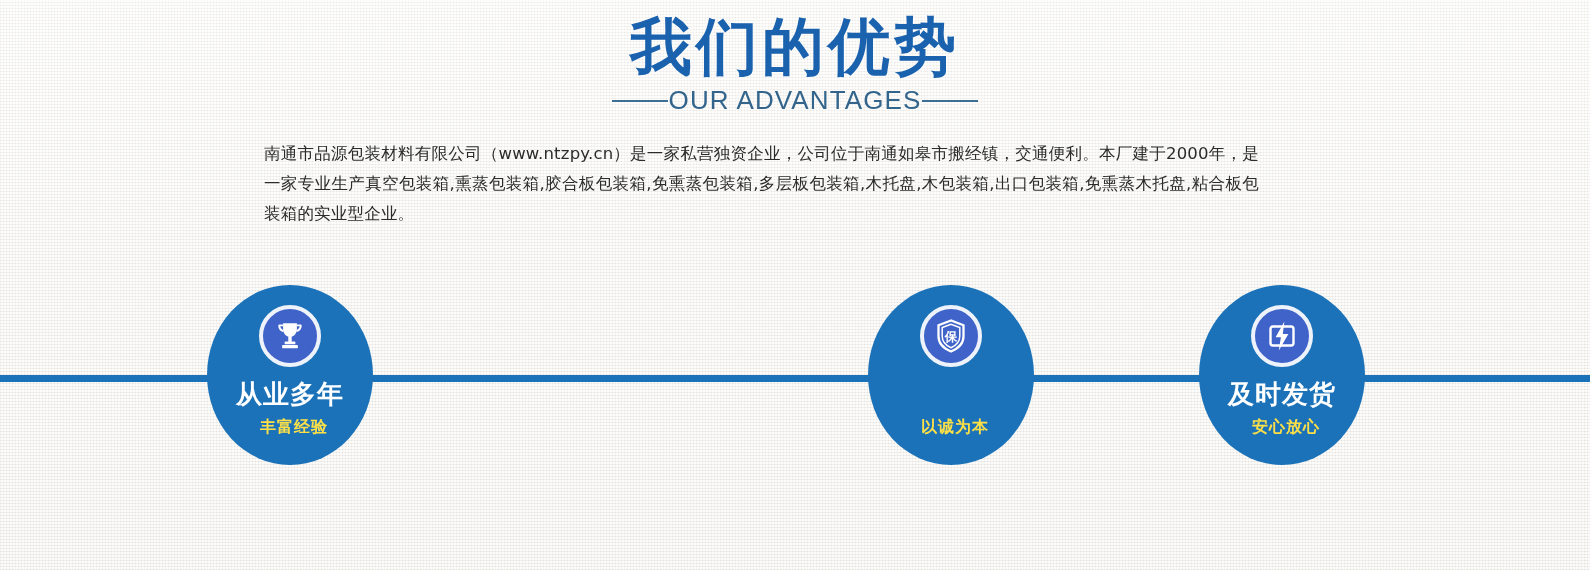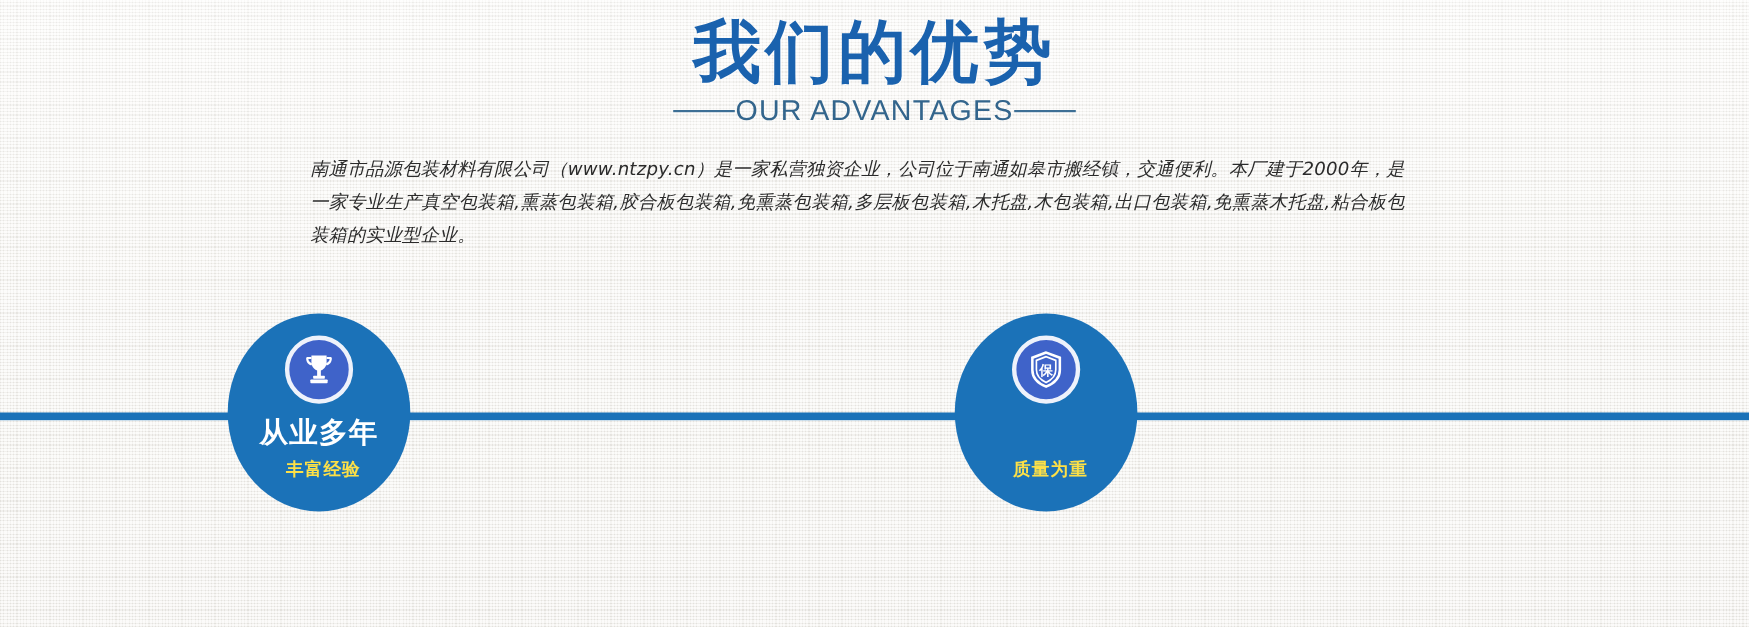--- a/index.html
+++ b/index.html
@@ -65,29 +65,28 @@
     font-weight: 400;
     color: #33658c;
     letter-spacing: 1.1px;
     white-space: nowrap;
   }
 
   
   .intro {
     position: absolute;
     top: 139px;
-    left: 282px;
+    left: 264px;
     width: 995px;
     font-family: "DejaVu Sans", sans-serif;
     font-size: 16.5px;
     line-height: 30px;
     color: #2b2b2b;
     text-align: justify;
     letter-spacing: 0.2px;
-    font-style: italic;
   }
 
   
   .connector-line {
     position: absolute;
     left: 0;
     top: 375px;
     width: 1590px;
     height: 7px;
     background: #1b72b8;
@@ -199,18 +198,28 @@
 
 
     <div class="badge badge-3">
       <span class="badge-icon-wrap">
         <svg width="36" height="38" viewBox="0 0 36 38" aria-hidden="true">
           <path d="M18 3.5 5.5 8.2v11.1c0 6.8 5.2 12.2 12.5 15.2 7.3-3 12.5-8.4 12.5-15.2V8.2L18 3.5z" fill="none" stroke="#ffffff" stroke-width="2.3"></path>
           <path d="M18 7.2 9.2 10.6v8.6c0 5.1 3.8 9.2 8.8 11.5 5-2.3 8.8-6.4 8.8-11.5v-8.6L18 7.2z" fill="none" stroke="#ffffff" stroke-width="1.5"></path>
           <text x="18" y="24.2" text-anchor="middle" font-family="DejaVu Sans, sans-serif" font-size="12.5" font-weight="bold" fill="#ffffff">保</text>
         </svg>
       </span>
-      <div class="badge-sub">质量为重</div>
-    </div>
-
+      <div class="badge-sub">以诚为本</div>
+    </div>
+
+    <div class="badge badge-4">
+      <span class="badge-icon-wrap">
+        <svg width="36" height="36" viewBox="0 0 36 36" aria-hidden="true">
+          <rect x="6.5" y="8.5" width="23" height="19" rx="2.5" fill="none" stroke="#ffffff" stroke-width="2.4"></rect>
+          <path d="M20.4 3.5 11.6 19.2h5.3l-2.1 13.3 9.6-16.4h-5.6l1.6-12.6z" fill="#ffffff"></path>
+        </svg>
+      </span>
+      <div class="badge-title">及时发货</div>
+      <div class="badge-sub">安心放心</div>
+    </div>
 
   </div>
 </div>
 
 </body></html>

